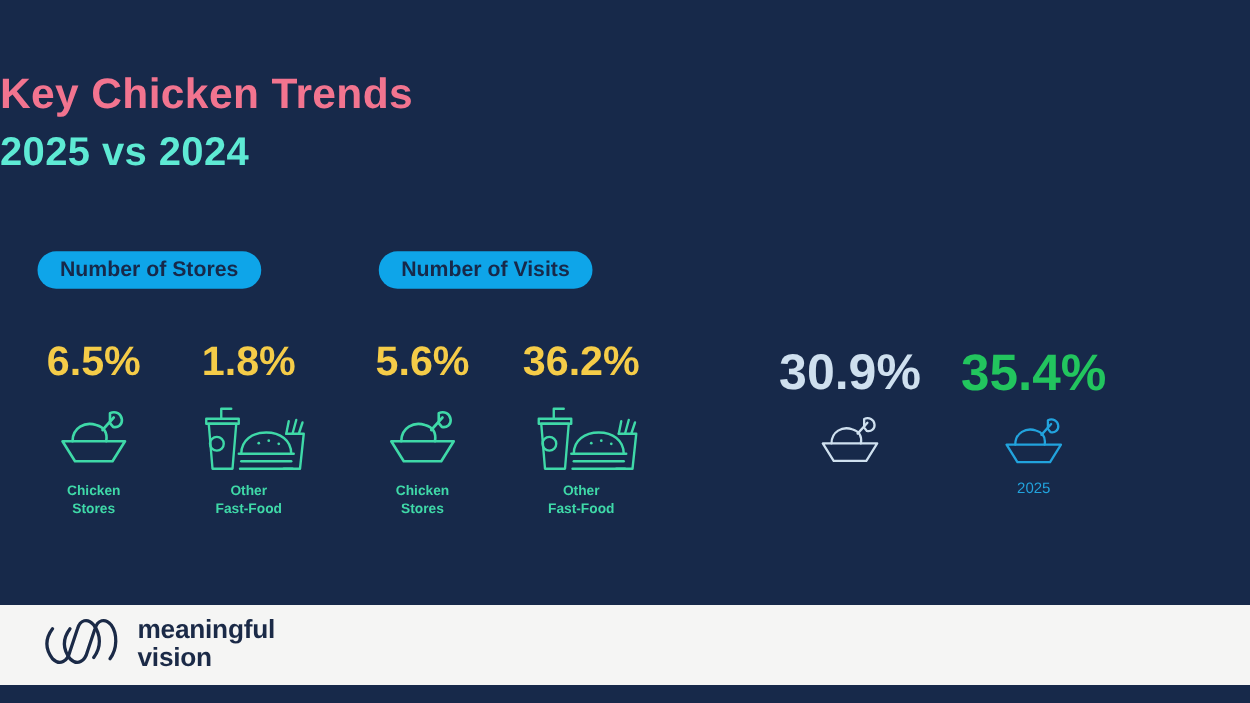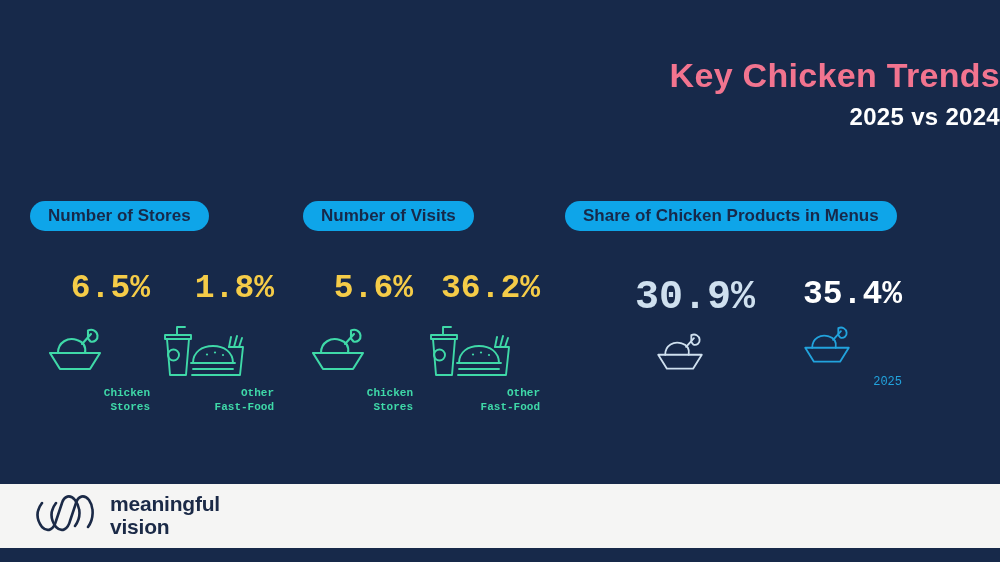--- a/index.html
+++ b/index.html
@@ -19,33 +19,33 @@
     height: 562px;
     background: #17294a;
   }
 
   
   .title-block {
     position: absolute;
     top: 54px;
     left: 0;
     width: 1000px;
-    text-align: right;
+    text-align: left;
   }
   .title-main {
     font-size: 34px;
     font-weight: bold;
     color: #f2748f;
     letter-spacing: 0.3px;
     line-height: 1.25;
   }
   .title-sub {
-    font-size: 24px;
-    font-weight: bold;
-    color: #ffffff;
+    font-size: 32px;
+    font-weight: bold;
+    color: #5eead4;
     letter-spacing: 0.3px;
     line-height: 1.3;
     margin-top: 4px;
   }
 
   
   .badge {
     position: absolute;
     height: 30px;
     border-radius: 15px;
@@ -60,22 +60,21 @@
     white-space: nowrap;
   }
   #badge-stores { top: 201px; left: 30px; }
   #badge-visits { top: 201px; left: 303px; }
   #badge-share  { top: 201px; left: 565px; }
 
   
   .metric {
     position: absolute;
     width: 150px;
-    text-align: right;
-    font-family: Liberation Mono, monospace;
+    text-align: center;
   }
   .metric .value {
     font-size: 33px;
     font-weight: bold;
     line-height: 1;
     color: #f5cc48;
   }
   .metric .icon-wrap {
     height: 56px;
     margin-top: 18px;
@@ -96,21 +95,21 @@
   #m-stores-chicken { top: 272px; left: 0px; }
   #m-stores-other   { top: 272px; left: 124px; }
   #m-visits-chicken { top: 272px; left: 263px; }
   #m-visits-other   { top: 272px; left: 390px; }
 
   
   #m-share-2024 { top: 278px; left: 605px; }
   #m-share-2025 { top: 278px; left: 752px; }
 
   #m-share-2024 .value { color: #cfe0ef; font-size: 40px; }
-  #m-share-2025 .value { color: #ffffff; font-size: 33px; }
+  #m-share-2025 .value { color: #22c55e; font-size: 41px; }
   #m-share-2024 .icon-wrap, #m-share-2025 .icon-wrap { height: 46px; margin-top: 12px; }
   #m-share-2024 .caption { color: #a9c4dd; font-size: 12px; font-weight: normal; margin-top: 6px; }
   #m-share-2025 .caption { color: #22a3dd; font-size: 12px; font-weight: normal; margin-top: 6px; }
 
   
   .footer {
     position: absolute;
     left: 0;
     top: 484px;
     width: 1000px;
@@ -139,21 +138,20 @@
 
 <div class="poster">
 
   <div class="title-block">
     <div class="title-main">Key Chicken Trends</div>
     <div class="title-sub">2025 vs 2024</div>
   </div>
 
   <div class="badge" id="badge-stores">Number of Stores</div>
   <div class="badge" id="badge-visits">Number of Visits</div>
-  <div class="badge" id="badge-share">Share of Chicken Products in Menus</div>
 
   <div class="metric" id="m-stores-chicken">
     <div class="value">6.5%</div>
     <div class="icon-wrap">
       <svg width="62" height="48" viewBox="0 0 62 48" fill="none" stroke="#3fd9a8" stroke-width="2.1" stroke-linecap="round" stroke-linejoin="round">
         <path d="M6 26 H56 L46 42 H16 Z"></path>
         <path d="M14 26 C14 15 24 10 33 13 C40 15 42 20 41 26"></path>
         <path d="M38 17 L47 7"></path>
         <path d="M44 3.5 C48.5 1.5 53 4 53.5 8.5 C54 12.5 50.5 15.5 46.5 14.5 L44 11.5 Z"></path>
       </svg>

